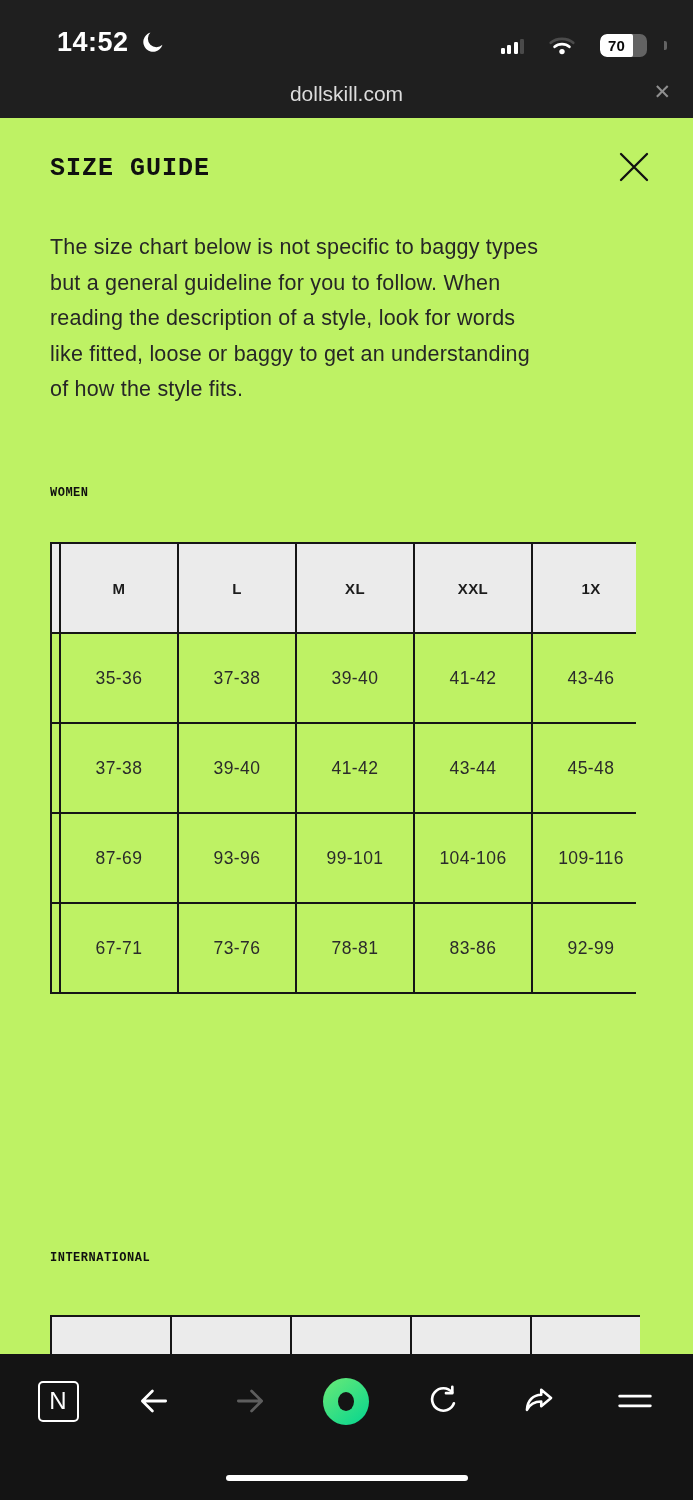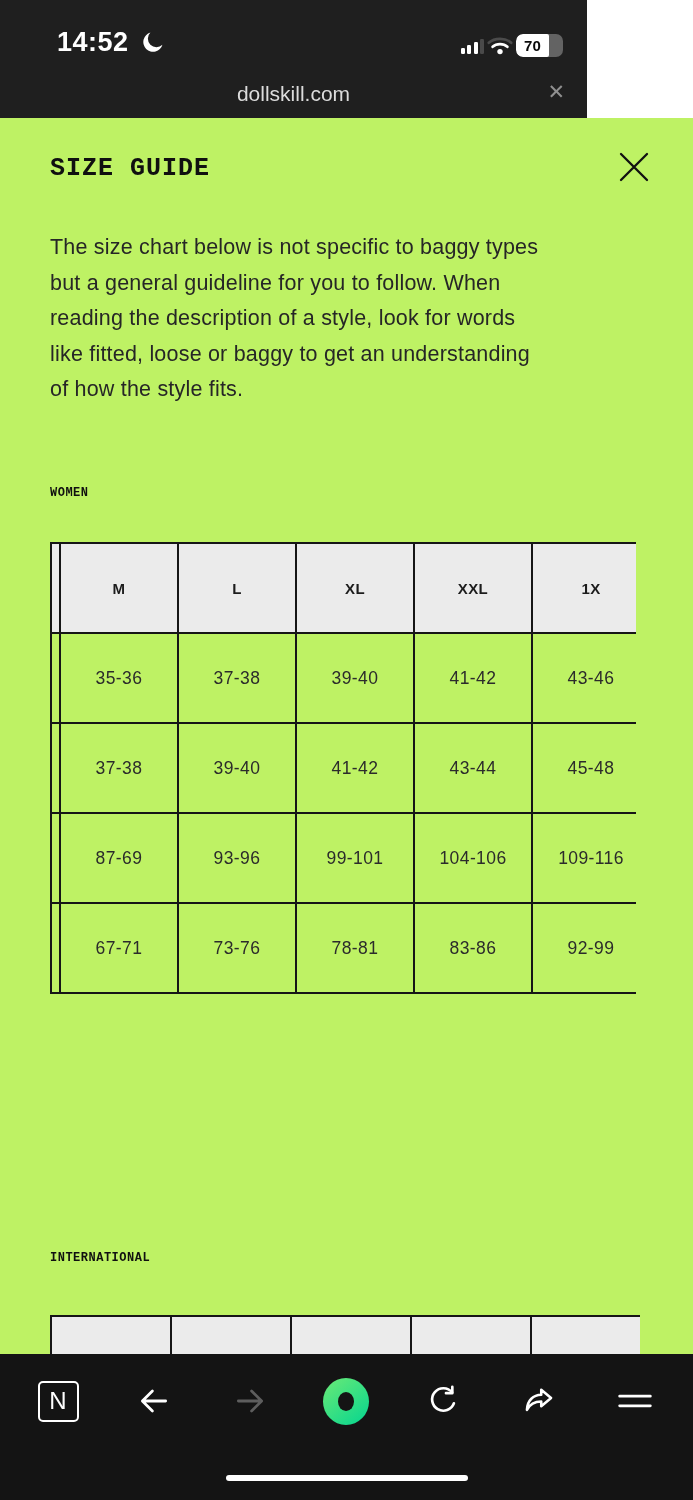--- a/index.html
+++ b/index.html
@@ -1,23 +1,23 @@
 <!DOCTYPE html>
 <html><head>
 <meta charset="utf-8">
 <style>
   html,body{margin:0;padding:0;background:#000;}
   .screen{position:relative;width:693px;height:1500px;background:#ffffff;overflow:hidden;
           font-family:"Liberation Sans",sans-serif;}
 
   
-  .chrome{position:absolute;left:0;top:0;width:587px;height:118px;background:#1f1f1f;}
+  .chrome{position:absolute;left:0;top:0;width:693px;height:118px;background:#1f1f1f;}
   .time{position:absolute;left:57px;top:27px;color:#fff;font-size:27px;font-weight:700;letter-spacing:.5px;}
   .moon{position:absolute;left:139px;top:30px;width:26px;height:26px;}
-  .status-right{position:absolute;right:26px;top:34px;display:flex;align-items:center;gap:3px;}
+  .status-right{position:absolute;right:26px;top:34px;display:flex;align-items:center;gap:25px;}
   .bars{display:flex;align-items:flex-end;gap:2.5px;height:16px;}
   .bars i{display:block;width:4px;border-radius:1.2px;background:#fff;}
   .bars i:nth-child(1){height:6px}.bars i:nth-child(2){height:9px}
   .bars i:nth-child(3){height:12px}.bars i:nth-child(4){height:15px;background:#4a4a4a}
   .battery{position:relative;width:47px;height:23px;border-radius:7px;background:#636363;overflow:hidden;}
   .battery .fill{position:absolute;left:0;top:0;bottom:0;width:70%;background:#fff;border-radius:7px 2px 2px 7px;}
   .battery .pct{position:absolute;left:0;top:0;width:70%;height:100%;display:flex;align-items:center;justify-content:center;
                 color:#0a0a0a;font-size:15px;font-weight:700;}
   .nub{width:3px;height:9px;background:#636363;border-radius:0 2px 2px 0;margin-left:-8px;}
   .urlbar{position:absolute;left:0;top:82px;width:100%;text-align:center;color:#dcdcdc;font-size:21px;}

